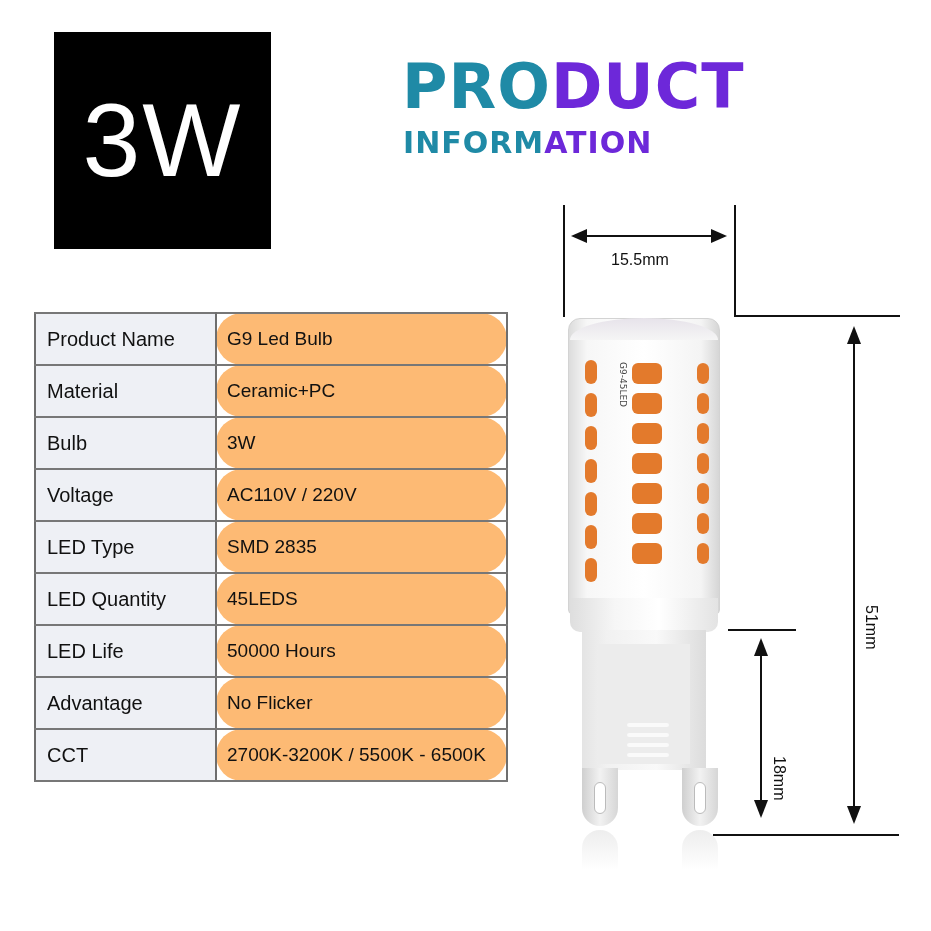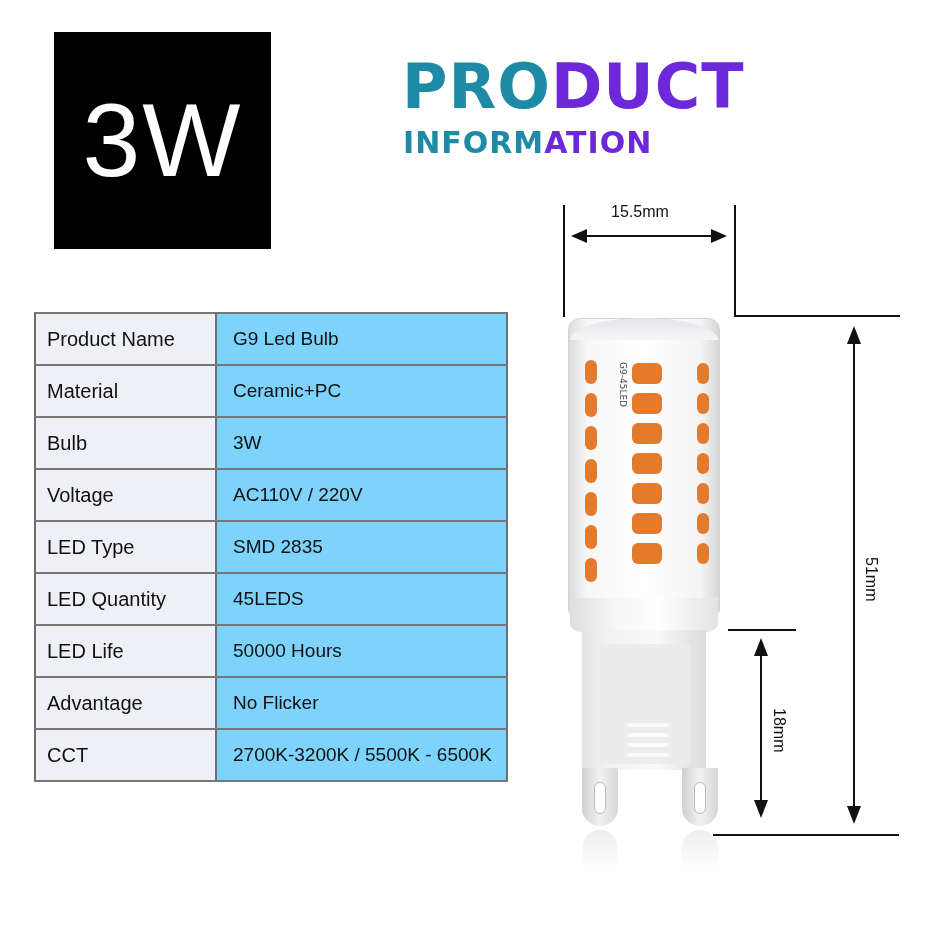--- a/index.html
+++ b/index.html
@@ -33,21 +33,21 @@
     border: 2px solid #6e6e6e;
   }
   table.spec td {
     height: 50px; border-top: 2px solid #777; border-bottom: 2px solid #777;
     font-size: 19px; color: #111; padding: 0; vertical-align: middle;
   }
   table.spec td.k {
     width: 168px; background: #eef0f5; padding-left: 11px;
     border-right: 2px solid #6e6e6e; font-size: 20px;
   }
-  table.spec td.v { padding-left: 16px; background: #7dd3fc; }
+  table.spec td.v { padding-left: 10px; background: #fdba74; border-radius: 26px; }
   .glass {
     position: absolute; left: 568px; top: 318px; width: 152px; height: 296px;
     background: linear-gradient(90deg, #dcdcdc 0%, #f7f7f7 12%, #ffffff 50%, #f4f4f4 88%, #d6d6d6 100%);
     border-radius: 12px 12px 4px 4px;
     border: 1px solid #d3d3d3;
     box-sizing: border-box;
   }
   .glass-top {
     position: absolute; left: 570px; top: 318px; width: 148px; height: 22px;
     border-radius: 50% / 100% 100% 0 0;
@@ -82,21 +82,21 @@
     border-radius: 18px 18px 0 0;
   }
   .led-col { position: absolute; display: flex; flex-direction: column; }
   .led { background: #e37a2c; border-radius: 6px; margin-bottom: 9px; }
   .chip-label {
     position: absolute; left: 618px; top: 362px; font-size: 9px; color: #444;
     writing-mode: vertical-rl; font-family: "DejaVu Sans", sans-serif;
   }
 
   .line { position: absolute; background: #111; }
-  .dim-label { position: absolute; font-size: 16px; color: #111; }
+  .dim-label { position: absolute; font-size: 16px; color: #111; margin-top: 48px; }
   .vtext { writing-mode: vertical-rl; }
   .arrow { position: absolute; width: 0; height: 0; }
 </style>
 </head>
 <body>
 
 <div class="badge">
   <span>3W</span>
 </div>
 

